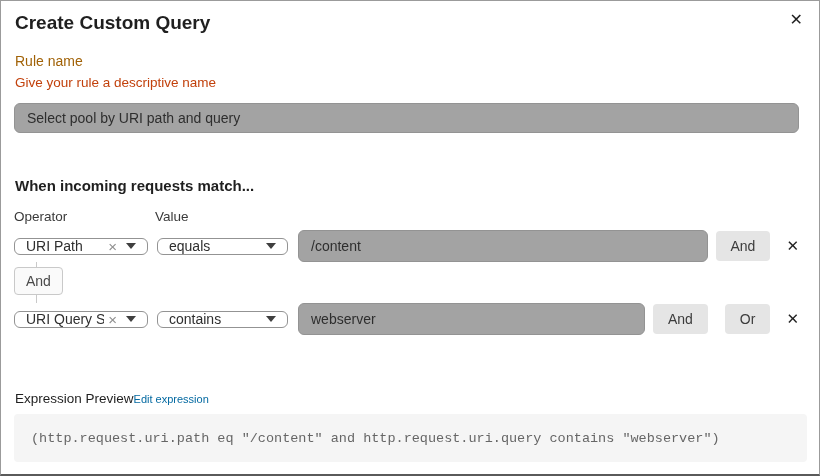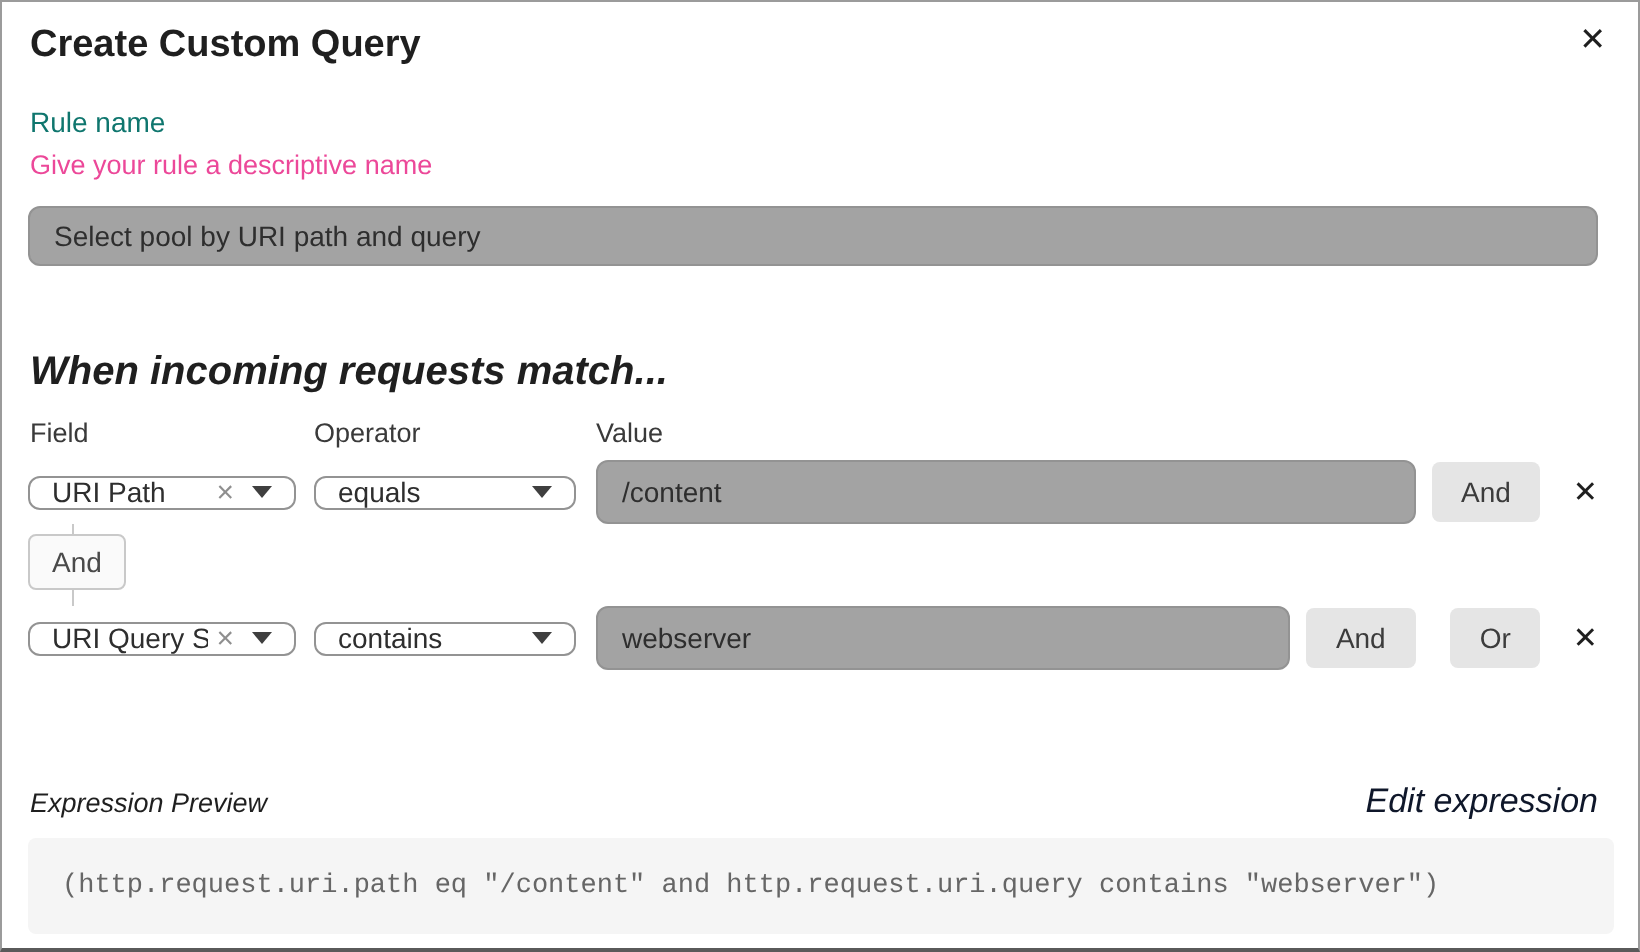--- a/index.html
+++ b/index.html
@@ -35,52 +35,51 @@
   .dialog-title {
     margin: 10px 14px 0 14px;
     font-size: 19px;
     font-weight: 700;
     color: #1f1f1f;
     line-height: 24px;
   }
   .field-label {
     margin: 18px 14px 0 14px;
     font-size: 14px;
-    color: #0f766e;
+    color: #a16207;
     line-height: 16px;
   }
   .helper-text {
     margin: 6px 14px 0 14px;
     font-size: 13.5px;
-    color: #ec4899;
+    color: #c2410c;
     line-height: 16px;
   }
   .text-input {
     display: block;
     height: 30px;
     border: 1px solid #939393;
     border-radius: 6px;
     padding: 0 12px;
     font-size: 14px;
     color: #2e2e2e;
     font-family: "Liberation Sans", sans-serif;
     background: #a3a3a3;
     outline: none;
   }
   .rule-name-input {
     margin: 12px 20px 0 13px;
     width: calc(100% - 33px);
   }
   .match-heading {
     margin: 44px 14px 0 14px;
-    font-size: 20px;
+    font-size: 15px;
     font-weight: 700;
     color: #1f1f1f;
     line-height: 18px;
-    font-style: italic;
   }
   .col-labels {
     display: flex;
     margin: 14px 20px 0 13px;
     font-size: 13.5px;
     color: #3a3a3a;
     line-height: 16px;
   }
   .col-field-label { width: 143px; padding-left: 1px; }
   .col-operator-label { width: 141px; }
@@ -171,29 +170,28 @@
   }
   .connector-badge::after {
     content: "";
     position: absolute;
     left: 21px; bottom: -9px;
     width: 1px; height: 8px;
     background: #c9c9c9;
   }
   .expr-header {
     display: flex;
-    justify-content: space-between;
+    justify-content: flex-start;
     align-items: center;
     margin: 56px 20px 0 14px;
-    font-style: italic;
   }
   .expr-label { font-size: 13.5px; color: #1f1f1f; }
   .expr-edit-link {
-    font-size: 17px;
-    color: #0f172a;
+    font-size: 11px;
+    color: #0369a1;
     text-decoration: none;
     cursor: pointer;
   }
   .code-block {
     display: flex;
     align-items: center;
     margin: 8px 12px 0 13px;
     height: 48px;
     background: #f5f5f5;
     border-radius: 4px;
@@ -216,21 +214,20 @@
 
   <h1 class="dialog-title">Create Custom Query</h1>
 
   <div class="field-label">Rule name</div>
   <div class="helper-text">Give your rule a descriptive name</div>
   <input class="text-input rule-name-input" type="text" value="Select pool by URI path and query" style="">
 
   <h2 class="match-heading">When incoming requests match...</h2>
 
   <div class="col-labels">
-    <span class="col-field-label">Field</span>
     <span class="col-operator-label">Operator</span>
     <span class="col-value-label">Value</span>
   </div>
 
   <div class="cond-row">
     <div class="dropdown dd-field">
       <span class="dd-text">URI Path</span>
       <span class="dd-clear">×</span>
       <span class="caret"></span>
     </div>

